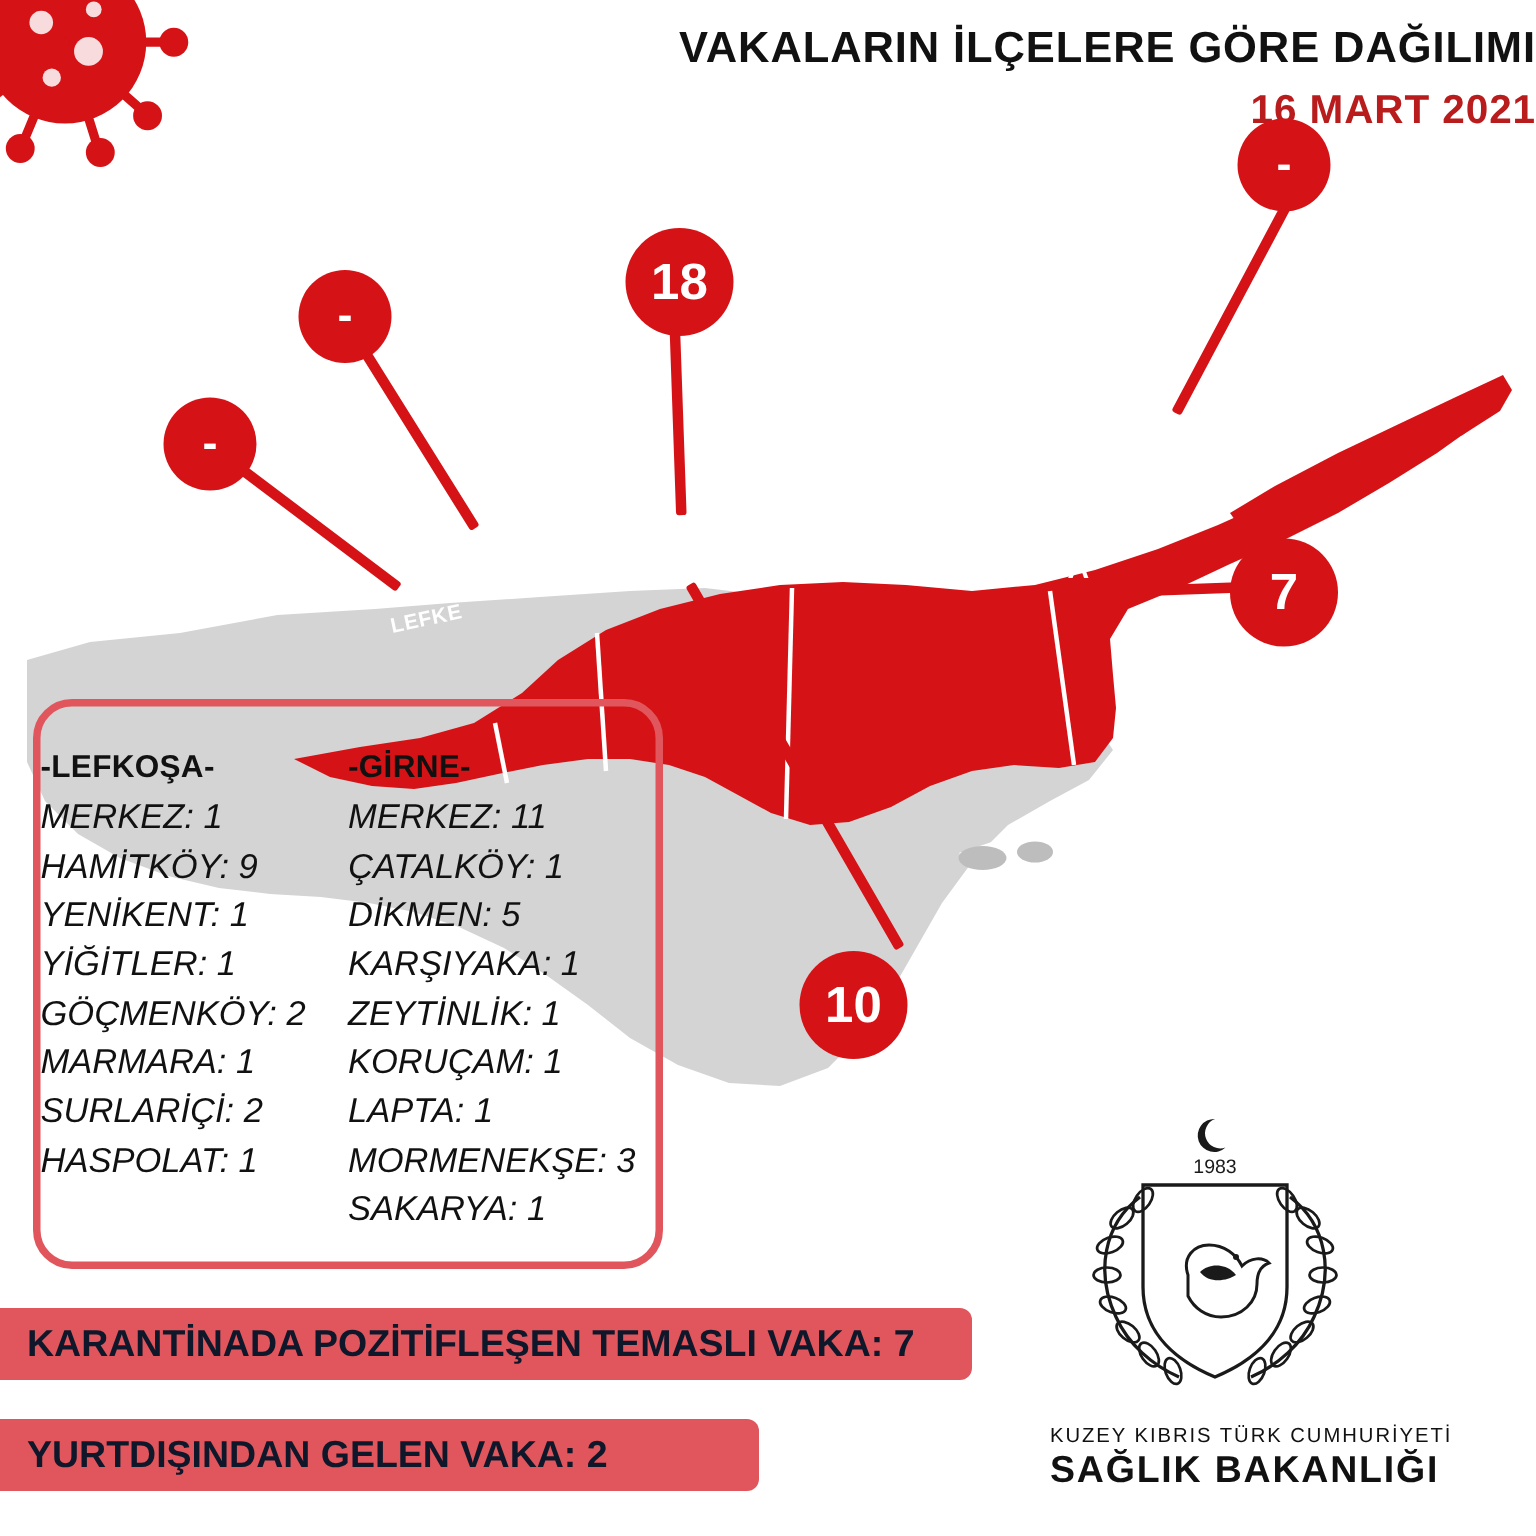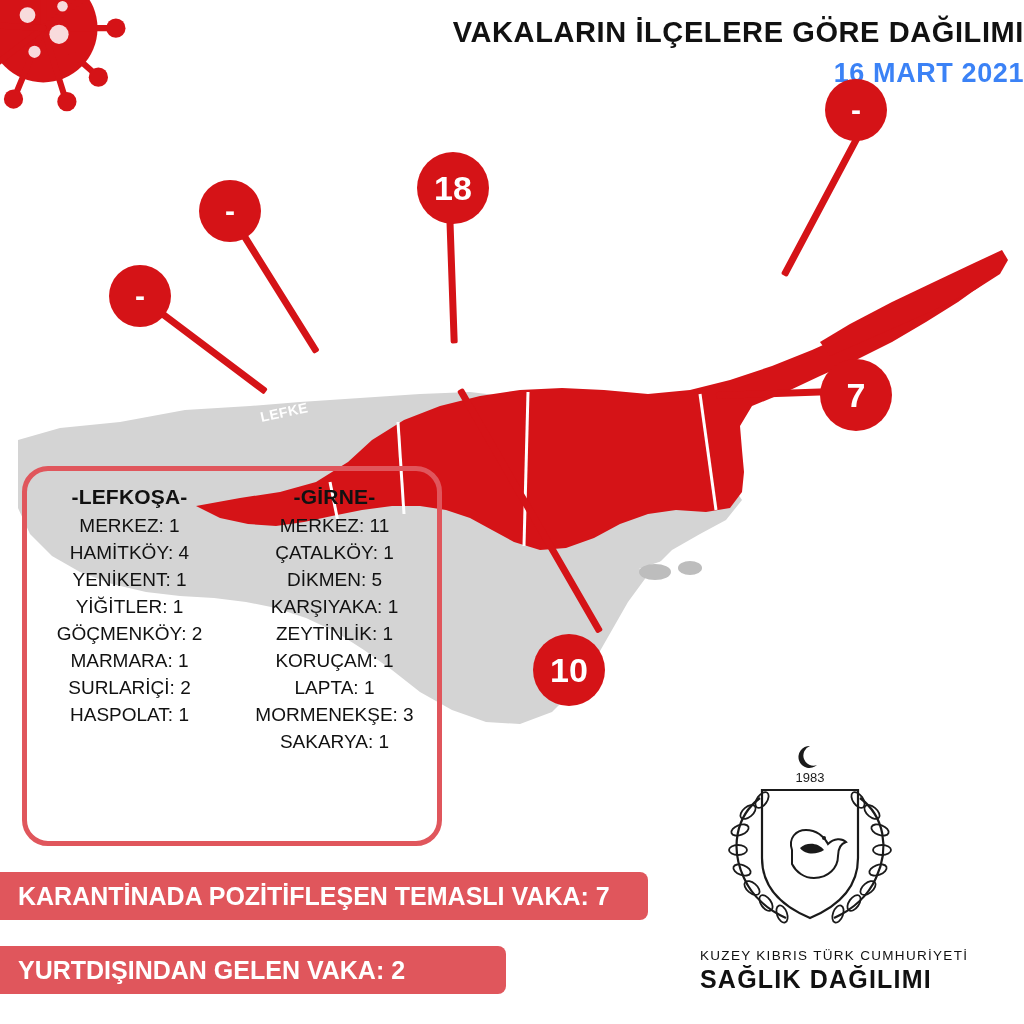--- a/index.html
+++ b/index.html
@@ -14,21 +14,21 @@
   
   .title-block{
     position:absolute;top:14px;left:0;width:1024px;
     text-align:right;
   }
   .title-main{
     font-size:29px;font-weight:bold;letter-spacing:0.6px;color:#111;
     line-height:1.25;
   }
   .title-date{
-    font-size:27px;font-weight:bold;letter-spacing:0.6px;color:#3b82f6;
+    font-size:27px;font-weight:bold;letter-spacing:0.6px;color:#b91c1c;
     margin-top:8px;
   }
 
   
   .virus{
     position:absolute;left:-18px;top:-20px;width:175px;height:175px;
   }
 
   
   .map-wrap{position:absolute;left:0;top:110px;width:1024px;height:640px;}
@@ -60,33 +60,33 @@
   .listbox{
     position:absolute;left:22px;top:466px;width:420px;height:380px;
     border:5px solid #e0565c;border-radius:26px;
     box-sizing:border-box;
     background:transparent;
   }
   .cols{
     position:absolute;left:0;top:0;width:100%;height:100%;
     display:flex;
   }
-  .col{flex:1;padding-top:14px;text-align:center;}
+  .col{flex:1;padding-top:14px;text-align:left;margin-top:15px;}
   .col-head{
     font-size:21px;font-weight:bold;color:#111;margin-bottom:4px;
     letter-spacing:0.2px;
   }
   .col-item{
-    font-size:19px;color:#111;line-height:1.42;white-space:nowrap;
+    font-size:23px;color:#111;line-height:1.42;white-space:nowrap;font-style:italic;
   }
   .col-head.sub{margin-top:14px;}
 
   
   .banner{
-    position:absolute;left:0;background:#e0565c;color:#ffffff;
+    position:absolute;left:0;background:#e0565c;color:#0f172a;
     font-weight:bold;display:flex;align-items:center;
     border-top-right-radius:8px;border-bottom-right-radius:8px;
     padding-left:18px;box-sizing:border-box;
   }
   #banner1{top:872px;width:648px;height:48px;font-size:25px;}
   #banner2{top:946px;width:506px;height:48px;font-size:25px;}
 
   
   .emblem-wrap{
     position:absolute;left:700px;top:738px;width:300px;height:270px;
@@ -173,21 +173,21 @@
     <g fill="#bdbdbd">
       <ellipse cx="655" cy="462" rx="16" ry="8"></ellipse>
       <ellipse cx="690" cy="458" rx="12" ry="7"></ellipse>
     </g>
   </svg>
 
   <div class="dlabel" style="left:385px;top:205px;font-size:20px;">GİRNE</div>
   <div class="dlabel" style="left:307px;top:253px;font-size:14px;">GÜZELYURT</div>
   <div class="dlabel" style="left:417px;top:248px;font-size:20px;transform:rotate(-13deg);">LEFKOŞA</div>
   <div class="dlabel" style="left:260px;top:294px;font-size:14px;transform:rotate(-12deg);">LEFKE</div>
-  <div class="dlabel" style="left:585px;top:258px;font-size:20px;">SURLARİÇİ</div>
+  <div class="dlabel" style="left:585px;top:258px;font-size:20px;">GAZİMAĞUSA</div>
   <div class="dlabel" style="left:730px;top:153px;font-size:19px;transform:rotate(-18deg);">İSKELE</div>
 </div>
 
 <div class="leader" style="left:146px;top:298px;width:150px;transform:rotate(37deg);"></div>
 <div class="bubble sm" style="left:109px;top:265px;">-</div>
 
 <div class="leader" style="left:232px;top:213px;width:160px;transform:rotate(58deg);"></div>
 <div class="bubble sm" style="left:199px;top:180px;">-</div>
 
 <div class="leader" style="left:449px;top:190px;width:150px;transform:rotate(88deg);"></div>
@@ -200,21 +200,21 @@
 <div class="bubble md" style="left:820px;top:359px;">7</div>
 
 <div class="leader" style="left:460px;top:386px;width:280px;transform:rotate(60deg);"></div>
 <div class="bubble md" style="left:533px;top:634px;">10</div>
 
 <div class="listbox">
   <div class="cols">
     <div class="col">
       <div class="col-head">-LEFKOŞA-</div>
       <div class="col-item">MERKEZ: 1</div>
-      <div class="col-item">HAMİTKÖY: 4</div>
+      <div class="col-item">HAMİTKÖY: 9</div>
       <div class="col-item">YENİKENT: 1</div>
       <div class="col-item">YİĞİTLER: 1</div>
       <div class="col-item">GÖÇMENKÖY: 2</div>
       <div class="col-item">MARMARA: 1</div>
       <div class="col-item">SURLARİÇİ: 2</div>
       <div class="col-item">HASPOLAT: 1</div>
     </div>
     <div class="col">
       <div class="col-head">-GİRNE-</div>
       <div class="col-item">MERKEZ: 11</div>
@@ -265,14 +265,14 @@
       </g>
 
       <path d="M92,112 C88,100 96,92 106,92 C116,92 124,98 128,106 C134,100 142,100 146,104
                C140,106 138,112 138,118 C138,130 128,140 114,140 C104,140 96,134 92,126 Z" fill="#ffffff" stroke="#1a1a1a" stroke-width="2"></path>
       <path d="M100,110 C106,104 118,104 124,112 C118,116 106,118 100,110 Z" fill="#1a1a1a" stroke="none"></path>
       <circle cx="124" cy="100" r="2" fill="#1a1a1a" stroke="none"></circle>
     </g>
     <text x="110" y="44" text-anchor="middle" font-family="Liberation Sans, sans-serif" font-size="13" fill="#1a1a1a" id="emblem-year-text">1983</text>
   </svg>
   <div class="ministry-sub">KUZEY KIBRIS TÜRK CUMHURİYETİ</div>
-  <div class="ministry-main">SAĞLIK DAĞILIMI</div>
+  <div class="ministry-main">SAĞLIK BAKANLIĞI</div>
 </div>
 
 </body></html>

